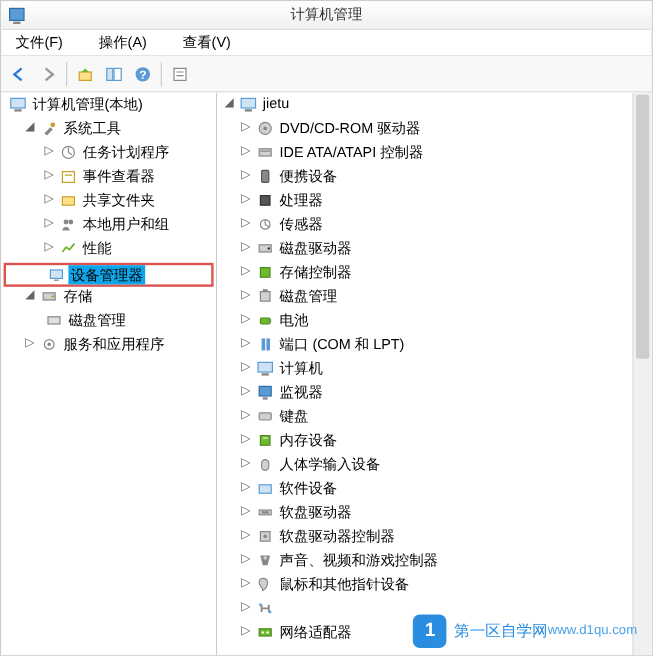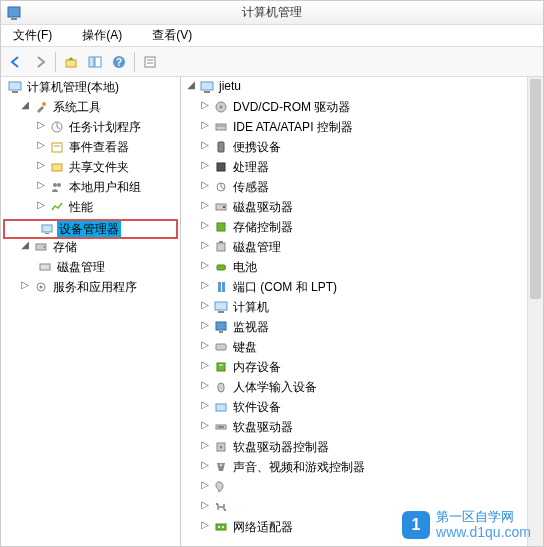--- a/index.html
+++ b/index.html
@@ -20,22 +20,22 @@
 .exp{width:12px;text-align:center;color:#666;font-size:10px;cursor:pointer}
 .ico{width:16px;height:16px;margin:0 2px;display:flex;align-items:center;justify-content:center}
 .lbl{padding:0 2px}
 .sel{border:2px solid #d9534f;padding:0}
 .sel .lbl{background:#0ea5e9}
 .i0{padding-left:2px}.i1{padding-left:16px}.i2{padding-left:32px}
 .scrollbar{position:absolute;right:0;top:0;bottom:0;width:16px;background:#f0f0f0;border-left:1px solid #ddd}
 .thumb{position:absolute;left:2px;right:2px;top:2px;height:220px;background:#cdcdcd;border-radius:2px}
 .watermark{position:absolute;right:12px;bottom:6px;display:flex;align-items:center;gap:6px;color:#2a8de0;font-size:13px}
 .wm-badge{width:28px;height:28px;background:#2a8de0;border-radius:6px;display:flex;align-items:center;justify-content:center;color:#fff;font-weight:bold;font-size:16px}
-.wm-text{display:flex;flex-direction:column;line-height:1.1}
-.wm-url{font-size:14px;color:#4aa0e8}
+.wm-text{display:flex;flex-direction:row;line-height:1.1}
+.wm-url{font-size:11px;color:#4aa0e8}
 svg{display:block}
 </style>
 </head>
 <body>
 
 <div class="titlebar">
   <span class="icon">
       <svg width="16" height="16">
         <rect x="2" y="2" width="12" height="10" fill="#5b9bd5" stroke="#2e6ca4"></rect>
         <rect x="5" y="13" width="6" height="2" fill="#888"></rect>
@@ -398,20 +398,21 @@
             </span>
             <span class="lbl">声音、视频和游戏控制器</span>
           </div>
           <div class="node i1">
             <span class="exp">▷</span>
             <span class="ico">
               <svg width="14" height="14">
                 <path d="M5 2c3 0 4 2 4 4s-1 4-4 6c0-3-3-4-3-6s0-4 3-4z" fill="#d0d0d0" stroke="#888"></path>
               </svg>
             </span>
+            <span class="lbl">鼠标和其他指针设备</span>
           </div>
           <div class="node i1">
             <span class="exp">▷</span>
             <span class="ico">
               <svg width="14" height="14">
                 <path d="M4 4v6M10 4v6M4 7h6" stroke="#888" stroke-width="1.5" fill="none"></path>
                 <rect x="2" y="3" width="2" height="2" fill="#5b9bd5"></rect>
                 <rect x="10" y="9" width="2" height="2" fill="#5b9bd5"></rect>
               </svg>
             </span>

